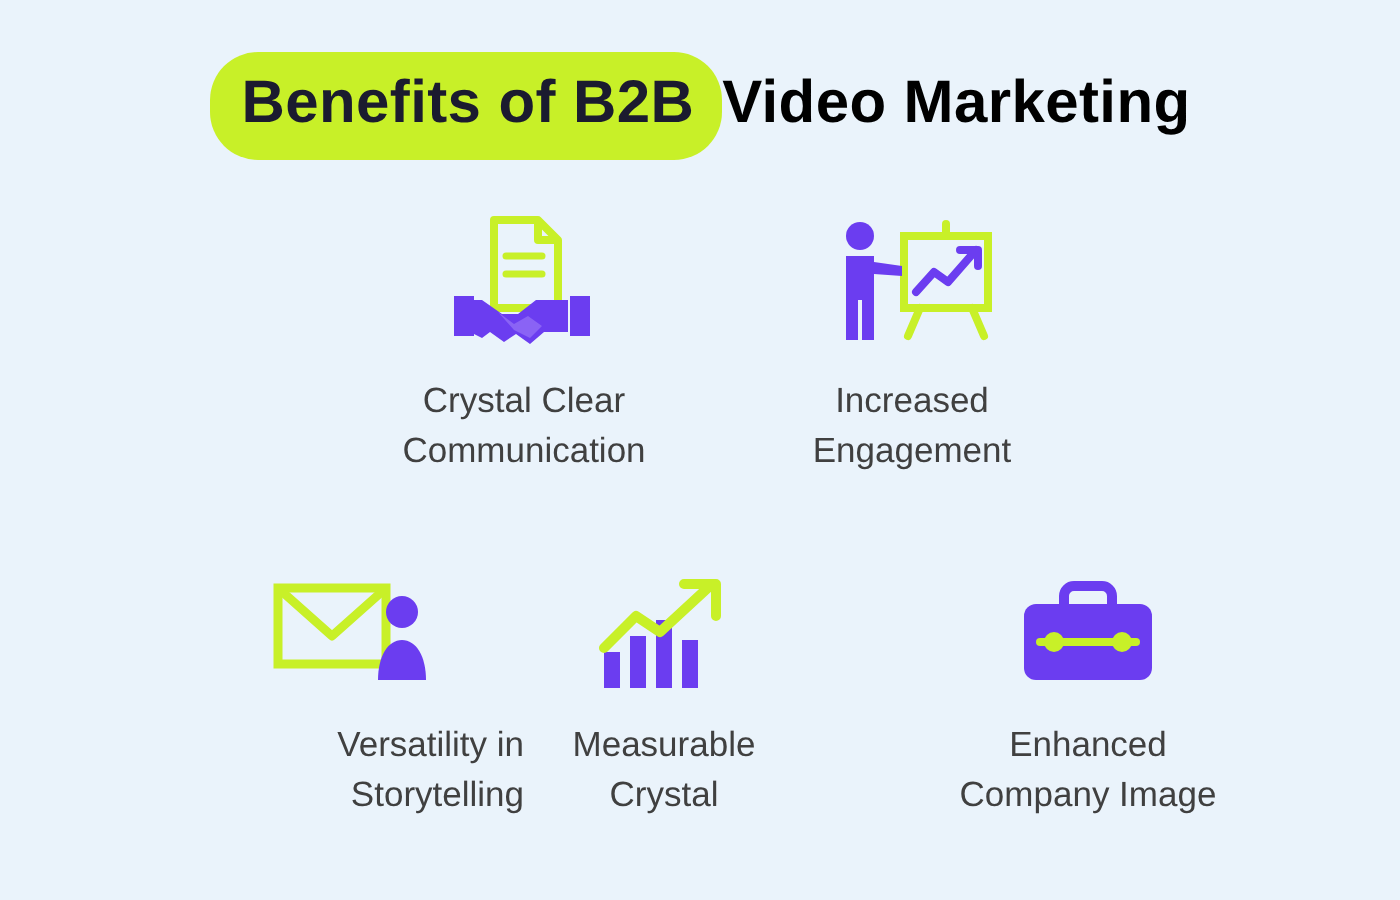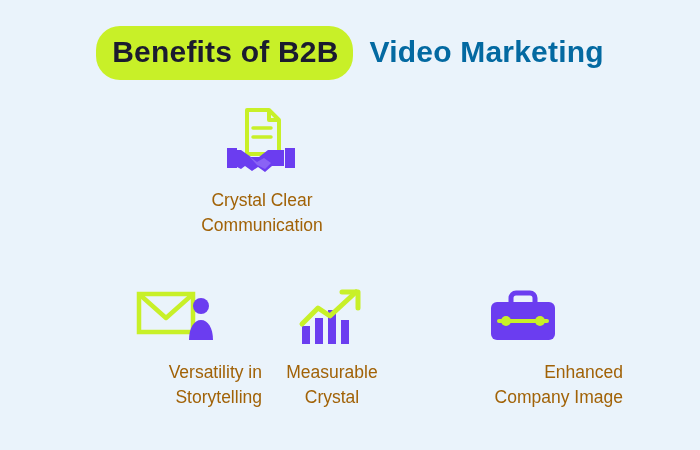--- a/index.html
+++ b/index.html
@@ -43,51 +43,51 @@
     position: relative;
     display: inline-block;
     padding: 4px 14px 6px 16px;
     border-radius: 24px;
     background: #c8f028;
     color: #1b1b2f;
     text-align: center;
   }
   .title-rest {
     display: inline-block;
-    padding-left: 17px;
-    color: #0369a1;
+    padding-left: 0;
+    color: #000000;
   }
 
   
   .item {
     position: absolute;
     text-align: center;
   }
   .item .icon-box {
     height: 72px;
     display: flex;
     align-items: flex-end;
     justify-content: center;
   }
   .item .label {
     margin-top: 10px;
     font-size: 17.5px;
     line-height: 25px;
-    color: #a16207;
+    color: #404040;
     font-weight: normal;
     white-space: pre-line;
   }
 
   
   #item-crystal { left: 172px; top: 106px; width: 180px; }
   #item-increased { left: 366px; top: 106px; width: 180px; }
   
   #item-versatility { left: 92px; top: 278px; width: 170px; text-align: right; }
   #item-measurable { left: 257px; top: 278px; width: 150px; }
-  #item-enhanced { left: 423px; top: 278px; width: 200px; text-align: right; }
+  #item-enhanced { left: 444px; top: 278px; width: 200px; }
 
   svg { display: block; overflow: visible; }
 </style>
 </head>
 <body>
 
 <div class="infographic">
 
   <div class="title-wrap">
     <span class="title-line">
@@ -109,20 +109,44 @@
           <path d="M8 42 h10 v20 h-10 z" fill="#6b3df0"></path>
           <path d="M66 42 h10 v20 h-10 z" fill="#6b3df0"></path>
           <path d="M30 50 l8 6 7 -4 7 5 -6 6 -8 -4 z" fill="#8a63f5"></path>
         </svg>
       </span>
     </div>
     <div class="label">Crystal Clear
 Communication</div>
   </div>
 
+  <div class="item" id="item-increased">
+    <div class="icon-box">
+      <span>
+        <svg width="92" height="72" viewBox="0 0 92 72">
+
+          <rect x="42" y="12" width="42" height="36" fill="none" stroke="#c8f028" stroke-width="4"></rect>
+          <line x1="63" y1="6" x2="63" y2="12" stroke="#c8f028" stroke-width="4" stroke-linecap="round"></line>
+          <line x1="50" y1="48" x2="44" y2="62" stroke="#c8f028" stroke-width="4" stroke-linecap="round"></line>
+          <line x1="76" y1="48" x2="82" y2="62" stroke="#c8f028" stroke-width="4" stroke-linecap="round"></line>
+
+          <polyline points="48,40 57,30 64,35 78,19" fill="none" stroke="#6b3df0" stroke-width="4" stroke-linecap="round" stroke-linejoin="round"></polyline>
+          <polyline points="70,19 79,19 79,27" fill="none" stroke="#6b3df0" stroke-width="4" stroke-linecap="round" stroke-linejoin="round"></polyline>
+
+          <circle cx="20" cy="12" r="7" fill="#6b3df0"></circle>
+          <path d="M13 22 h14 v22 h-14 z" fill="#6b3df0"></path>
+          <path d="M27 25 l14 2 v5 l-14 -1 z" fill="#6b3df0"></path>
+          <path d="M13 44 h6 v20 h-6 z" fill="#6b3df0"></path>
+          <path d="M21 44 h6 v20 h-6 z" fill="#6b3df0"></path>
+        </svg>
+      </span>
+    </div>
+    <div class="label">Increased
+Engagement</div>
+  </div>
 
   <div class="item" id="item-versatility">
     <div class="icon-box">
       <span>
         <svg width="92" height="64" viewBox="0 0 92 64">
 
           <rect x="8" y="8" width="54" height="38" fill="none" stroke="#c8f028" stroke-width="4.5"></rect>
           <polyline points="8,8 35,32 62,8" fill="none" stroke="#c8f028" stroke-width="4.5" stroke-linejoin="round"></polyline>
 
           <circle cx="70" cy="20" r="8" fill="#6b3df0"></circle>

